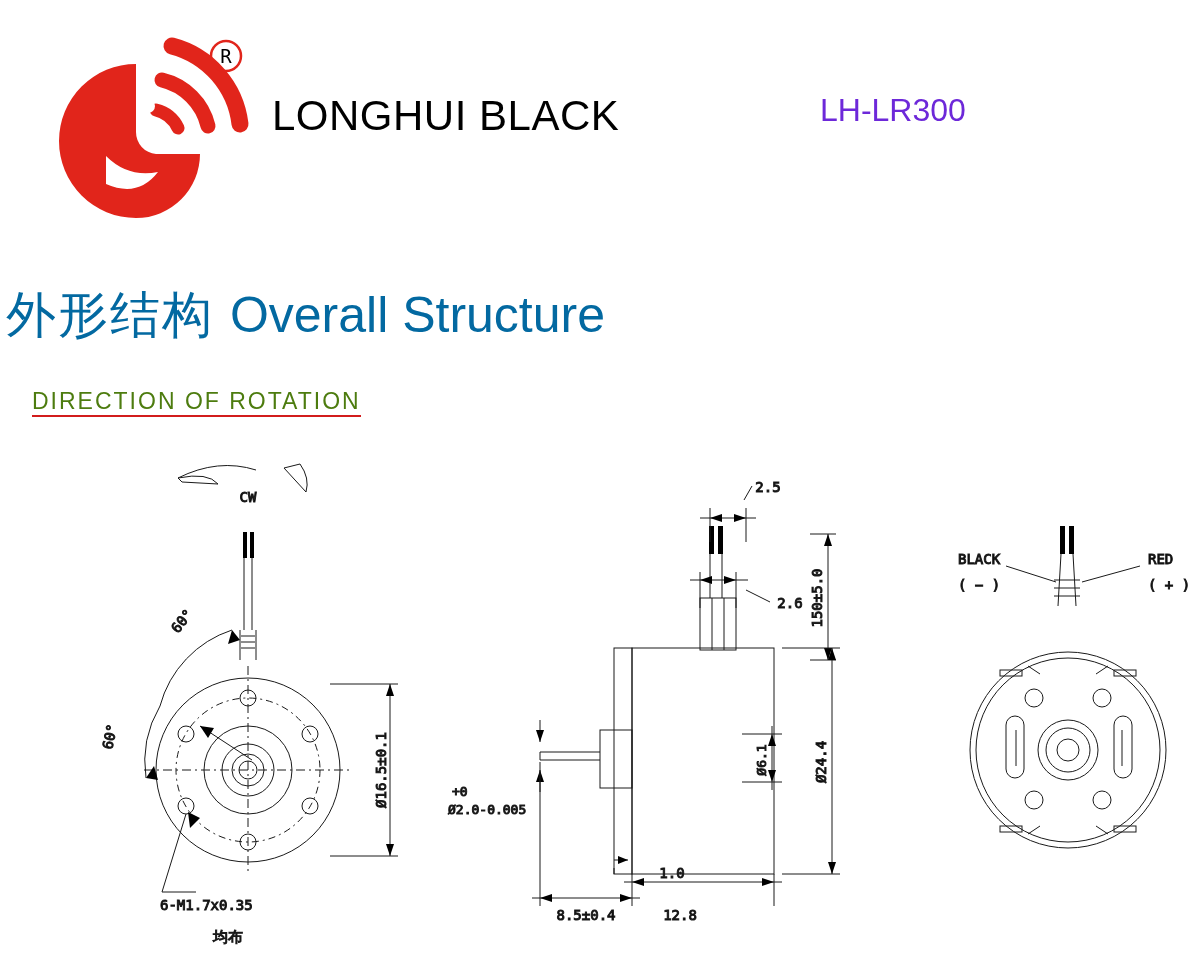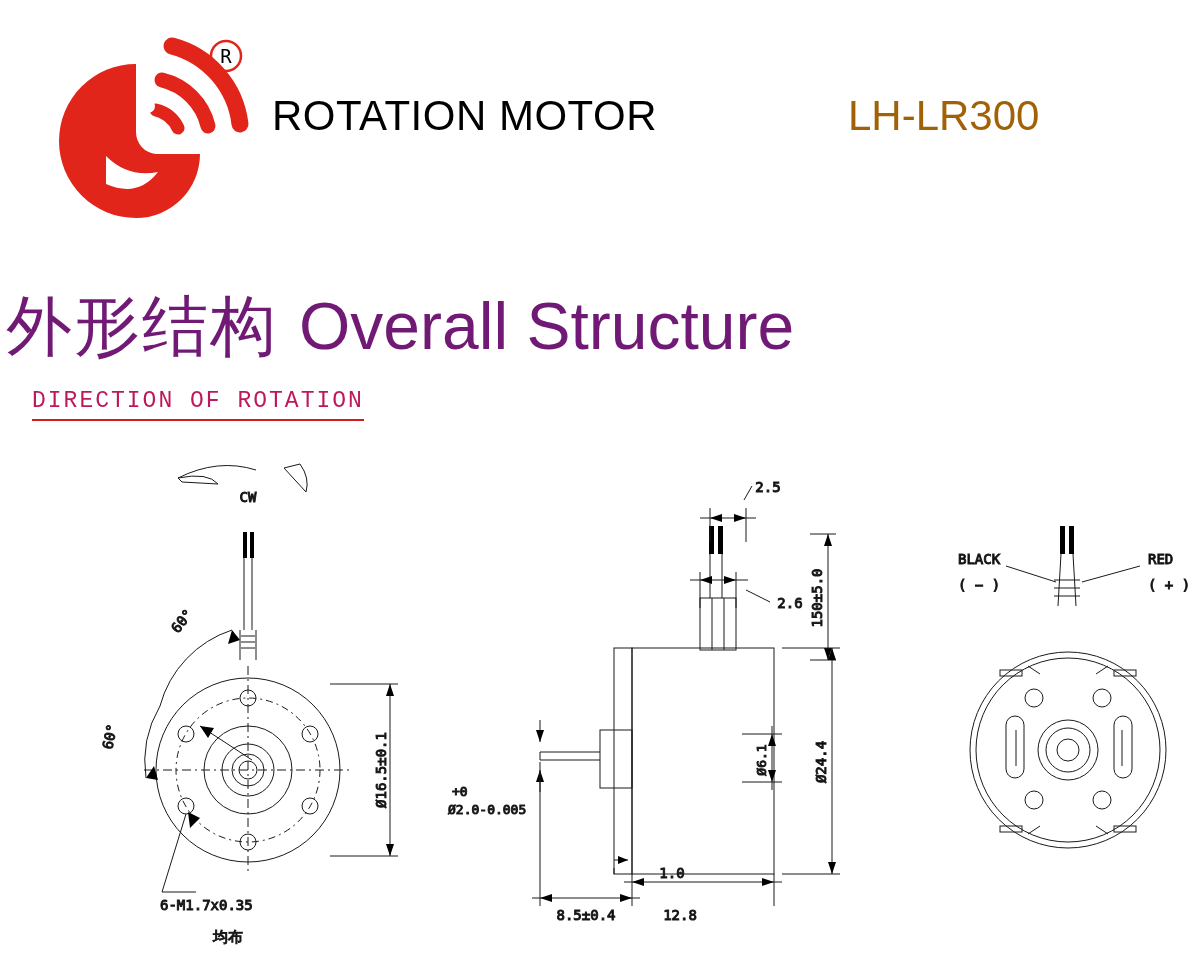--- a/index.html
+++ b/index.html
@@ -15,42 +15,41 @@
   
   .logo-wrap { position: absolute; left: 44px; top: 28px; width: 210px; height: 190px; }
   .logo-svg { display: block; }
   .brand {
     position: absolute; left: 272px; top: 92px;
     font-size: 42px; letter-spacing: 0.5px; color: #000;
     font-family: "Liberation Sans", sans-serif;
     white-space: nowrap;
   }
   .model {
-    position: absolute; left: 848px; top: 92px;
-    font-size: 42px; color: #a16207;
+    position: absolute; left: 820px; top: 92px;
+    font-size: 32px; color: #6d28d9;
     font-family: "Liberation Sans", sans-serif;
     white-space: nowrap;
   }
 
   
   .sec-title {
     position: absolute; left: 6px; top: 282px;
-    font-size: 66px; color: #701a75;
+    font-size: 50px; color: #0369a1;
     font-family: "DejaVu Sans", sans-serif;
     white-space: nowrap;
   }
   .sec-title .cn { font-family: "DejaVu Sans", sans-serif; letter-spacing: 2px; }
   .sec-title .en { font-family: "Liberation Sans", sans-serif; }
 
   .rot-title {
     position: absolute; left: 32px; top: 388px;
-    font-size: 23px; color: #be185d;
-    font-family: Liberation Mono, monospace;
+    font-size: 23px; color: #4d7c0f;
+    font-family: Liberation Sans, sans-serif;
     letter-spacing: 2px;
-    padding-bottom: 5px;
     border-bottom: 2px solid #d21c1c;
     white-space: nowrap;
   }
 
   
   .drawing { position: absolute; left: 0; top: 430px; width: 1044px; height: 528px; }
   .drawing svg { display: block; }
 
   text { font-family: "DejaVu Sans Mono", monospace; fill: #000; }
 </style>
@@ -75,21 +74,21 @@
       <circle cx="104" cy="78" r="7" fill="#ffffff"></circle>
       <path d="M62 128 q22 22 52 16 q-20 26 -52 12 z" fill="#ffffff"></path>
 
       <g>
         <circle cx="182" cy="28" r="15" fill="none" stroke="#e1251b" stroke-width="2.5"></circle>
         <text x="182" y="35" font-size="19" fill="#e1251b" text-anchor="middle" font-family="Liberation Serif, serif">R</text>
       </g>
     </svg>
   </div>
 
-  <div class="brand">ROTATION MOTOR</div>
+  <div class="brand">LONGHUI BLACK</div>
   <div class="model">LH-LR300</div>
 
   <div class="sec-title">
     <span class="cn">外形结构</span><span>&nbsp;</span><span class="en">Overall  Structure</span>
   </div>
 
   <div class="rot-title">DIRECTION OF ROTATION</div>
 
   <div class="drawing">
   <svg width="1200" height="528" viewBox="0 0 1200 528" xmlns="http://www.w3.org/2000/svg">

